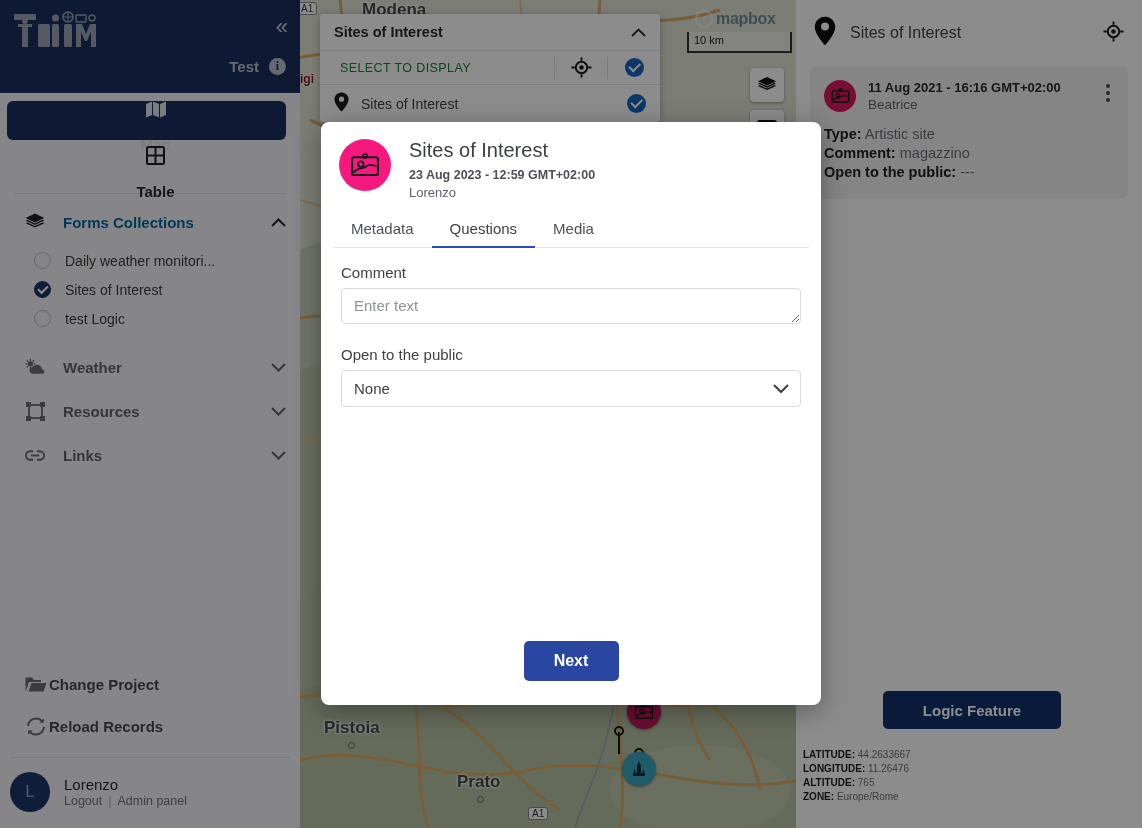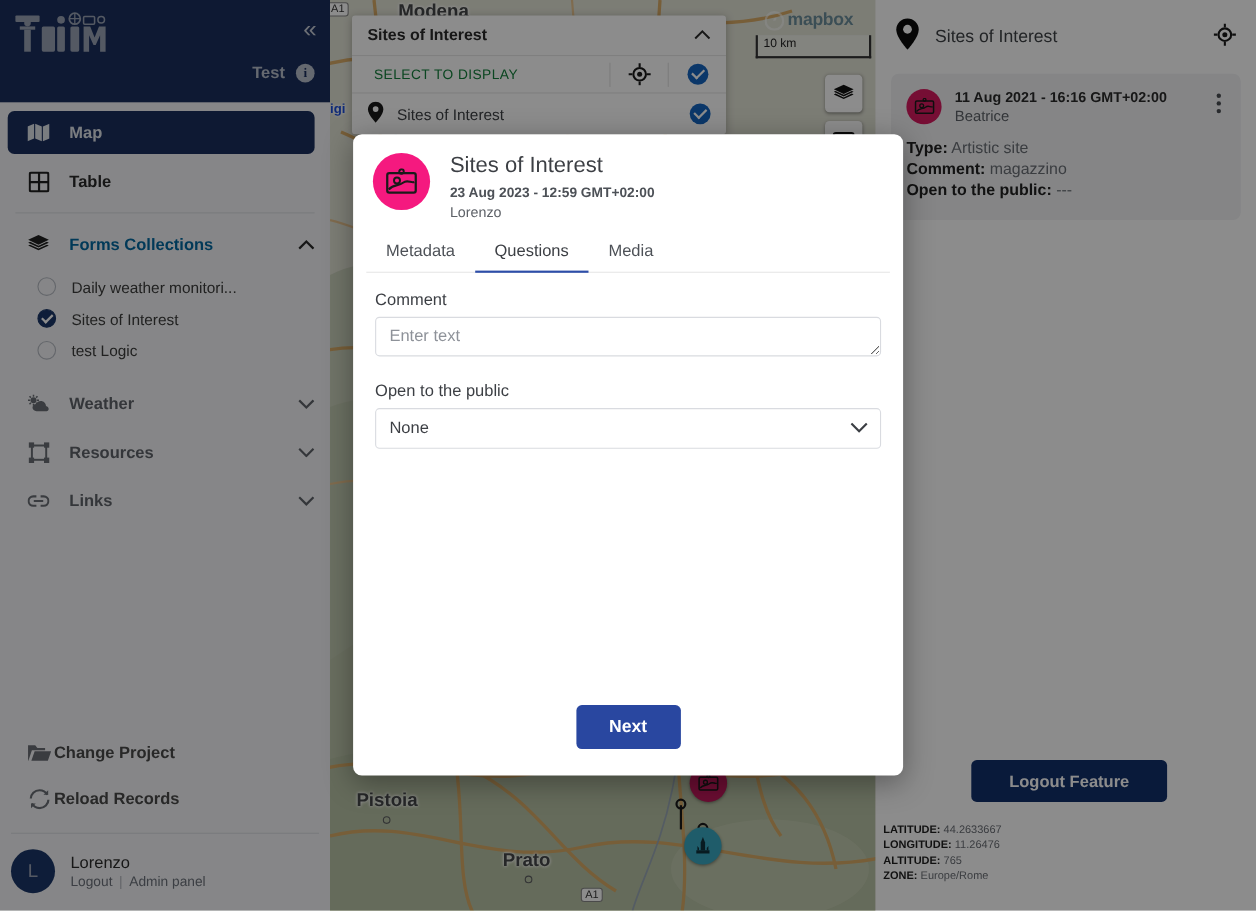--- a/index.html
+++ b/index.html
@@ -52,20 +52,21 @@
 
   .nav-item {
     margin: 0 14px 6px 7px;
     height: 39px;
     display: flex; align-items: center; gap: 18px;
     padding-left: 18px;
     border-radius: 6px;
     cursor: pointer;
     font-size: 15px; font-weight: bold;
     color: #2b2b2b;
+    flex-direction: column;
   }
   .nav-item.active { background: #1b2f5e; color: #dfe3ea; }
   .nav-item .ic { width: 20px; height: 20px; display:flex; align-items:center; justify-content:center; }
 
   .sb-divider { height: 1px; background: #dcdee3; margin: 8px 14px 6px 14px; }
 
   .section-head {
     display: flex; align-items: center; gap: 18px;
     padding: 12px 14px 12px 25px; cursor: pointer;
     font-size: 15px; font-weight: bold; color: #0369a1;
@@ -371,21 +372,21 @@
         <path d="M0,440 C70,425 130,470 200,455 C270,440 330,480 400,465"></path>
         <path d="M220,0 C230,90 200,160 215,250"></path>
         <path d="M430,300 C450,370 420,440 440,520"></path>
       </g>
 
       <path d="M335,600 C315,660 320,700 300,760 C290,790 280,810 275,828" stroke="#9aa8b5" stroke-width="1.6" fill="none"></path>
       <path d="M40,95 C60,110 65,130 60,150" stroke="#9fc6da" stroke-width="2" fill="none"></path>
     </svg>
 
     <div class="map-label" style="left:62px;top:0px;font-size:17px;">Modena</div>
-    <div class="map-label" style="left:0px;top:92px;font-size:12px;color:#1d4ed8;">igi</div>
+    <div class="map-label" style="left:0px;top:72px;font-size:12px;color:#7f1d1d;">igi</div>
     <div class="map-label" style="left:24px;top:718px;font-size:17px;">Pistoia</div>
     <div class="city-dot" style="left:48px;top:742px;"></div>
     <div class="map-label" style="left:157px;top:772px;font-size:17px;">Prato</div>
     <div class="city-dot" style="left:177px;top:796px;"></div>
     <div style="position:absolute;left:-3px;top:2px;border:1px solid #888;background:#fff;border-radius:3px;font-size:10px;padding:0 3px;color:#333;">A1</div>
     <div style="position:absolute;left:228px;top:807px;border:1px solid #888;background:#fff;border-radius:3px;font-size:10px;padding:0 3px;color:#333;">A1</div>
 
     <div class="mapbox-logo">
       <svg width="18" height="18" viewBox="0 0 18 18">
           <circle cx="9" cy="9" r="8" fill="none" stroke="#fff" stroke-width="2"></circle>
@@ -514,21 +515,21 @@
           <b>Comment:</b>
           <span>magazzino</span>
         </div>
         <div class="rp-field">
           <b>Open to the public:</b>
           <span>---</span>
         </div>
       </div>
     </div>
 
-    <button class="update-btn">Logout Feature</button>
+    <button class="update-btn">Logic Feature</button>
 
     <div class="coords">
       <div>
         <b>LATITUDE:</b>
         <span>44.2633667</span>
       </div>
       <div>
         <b>LONGITUDE:</b>
         <span>11.26476</span>
       </div>

